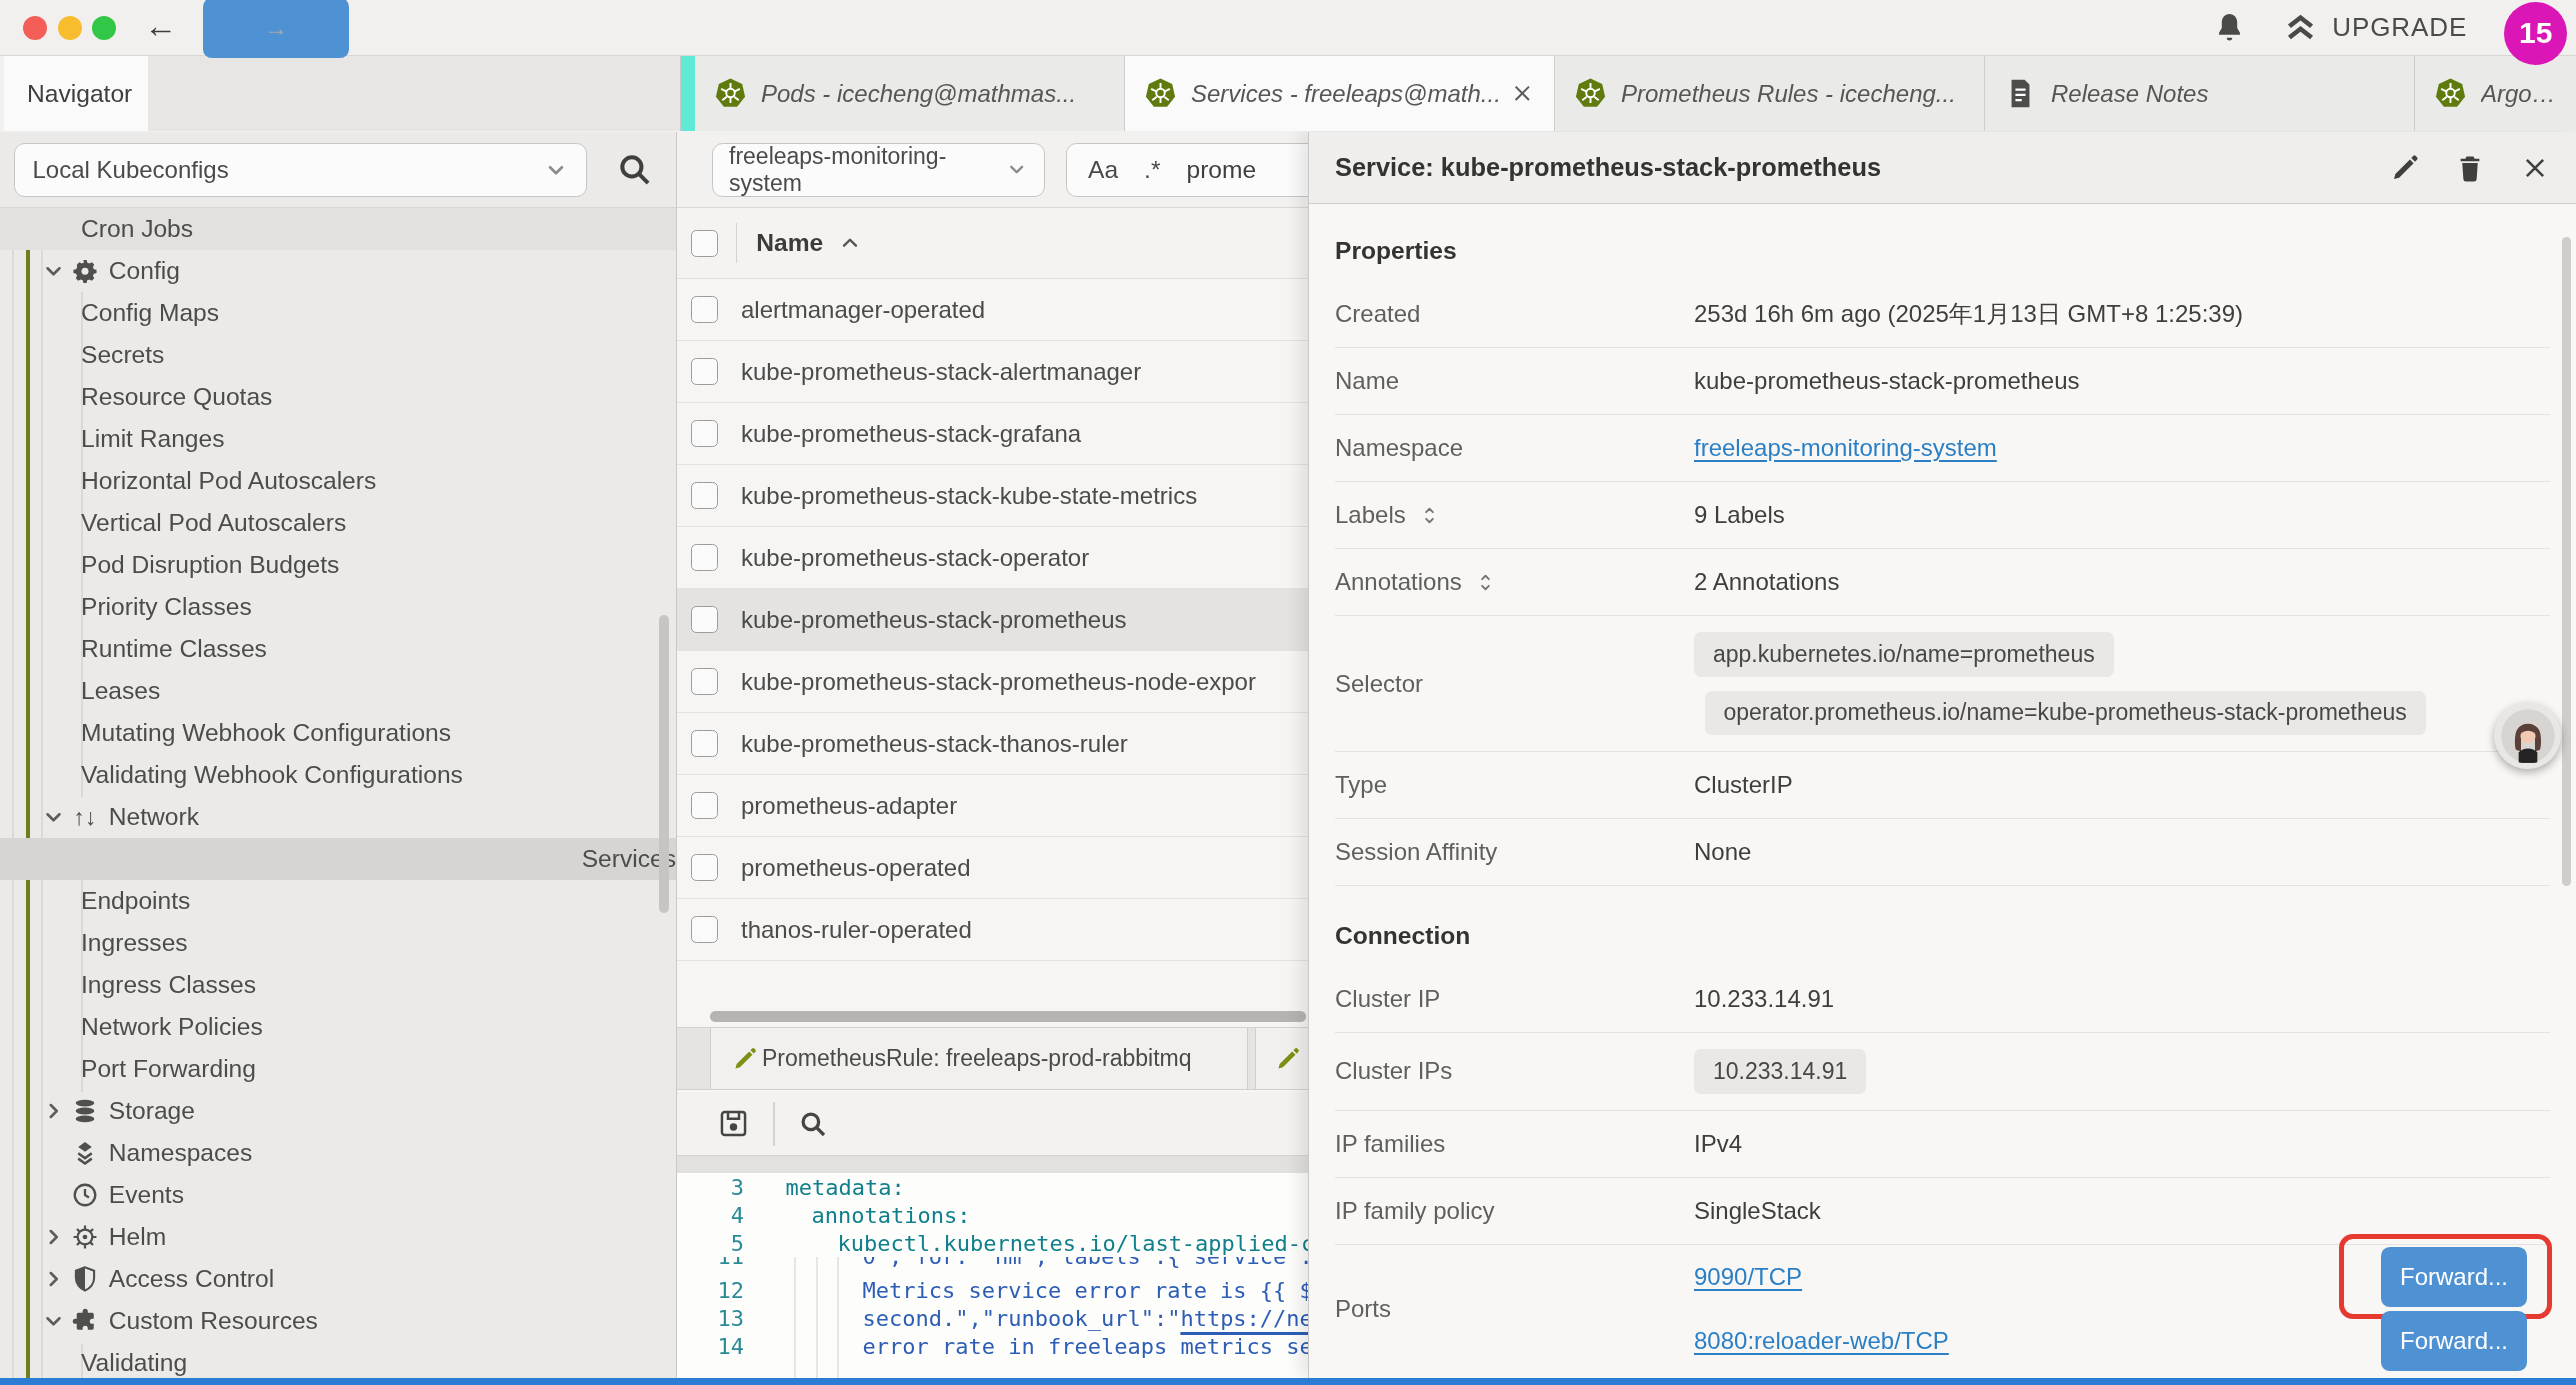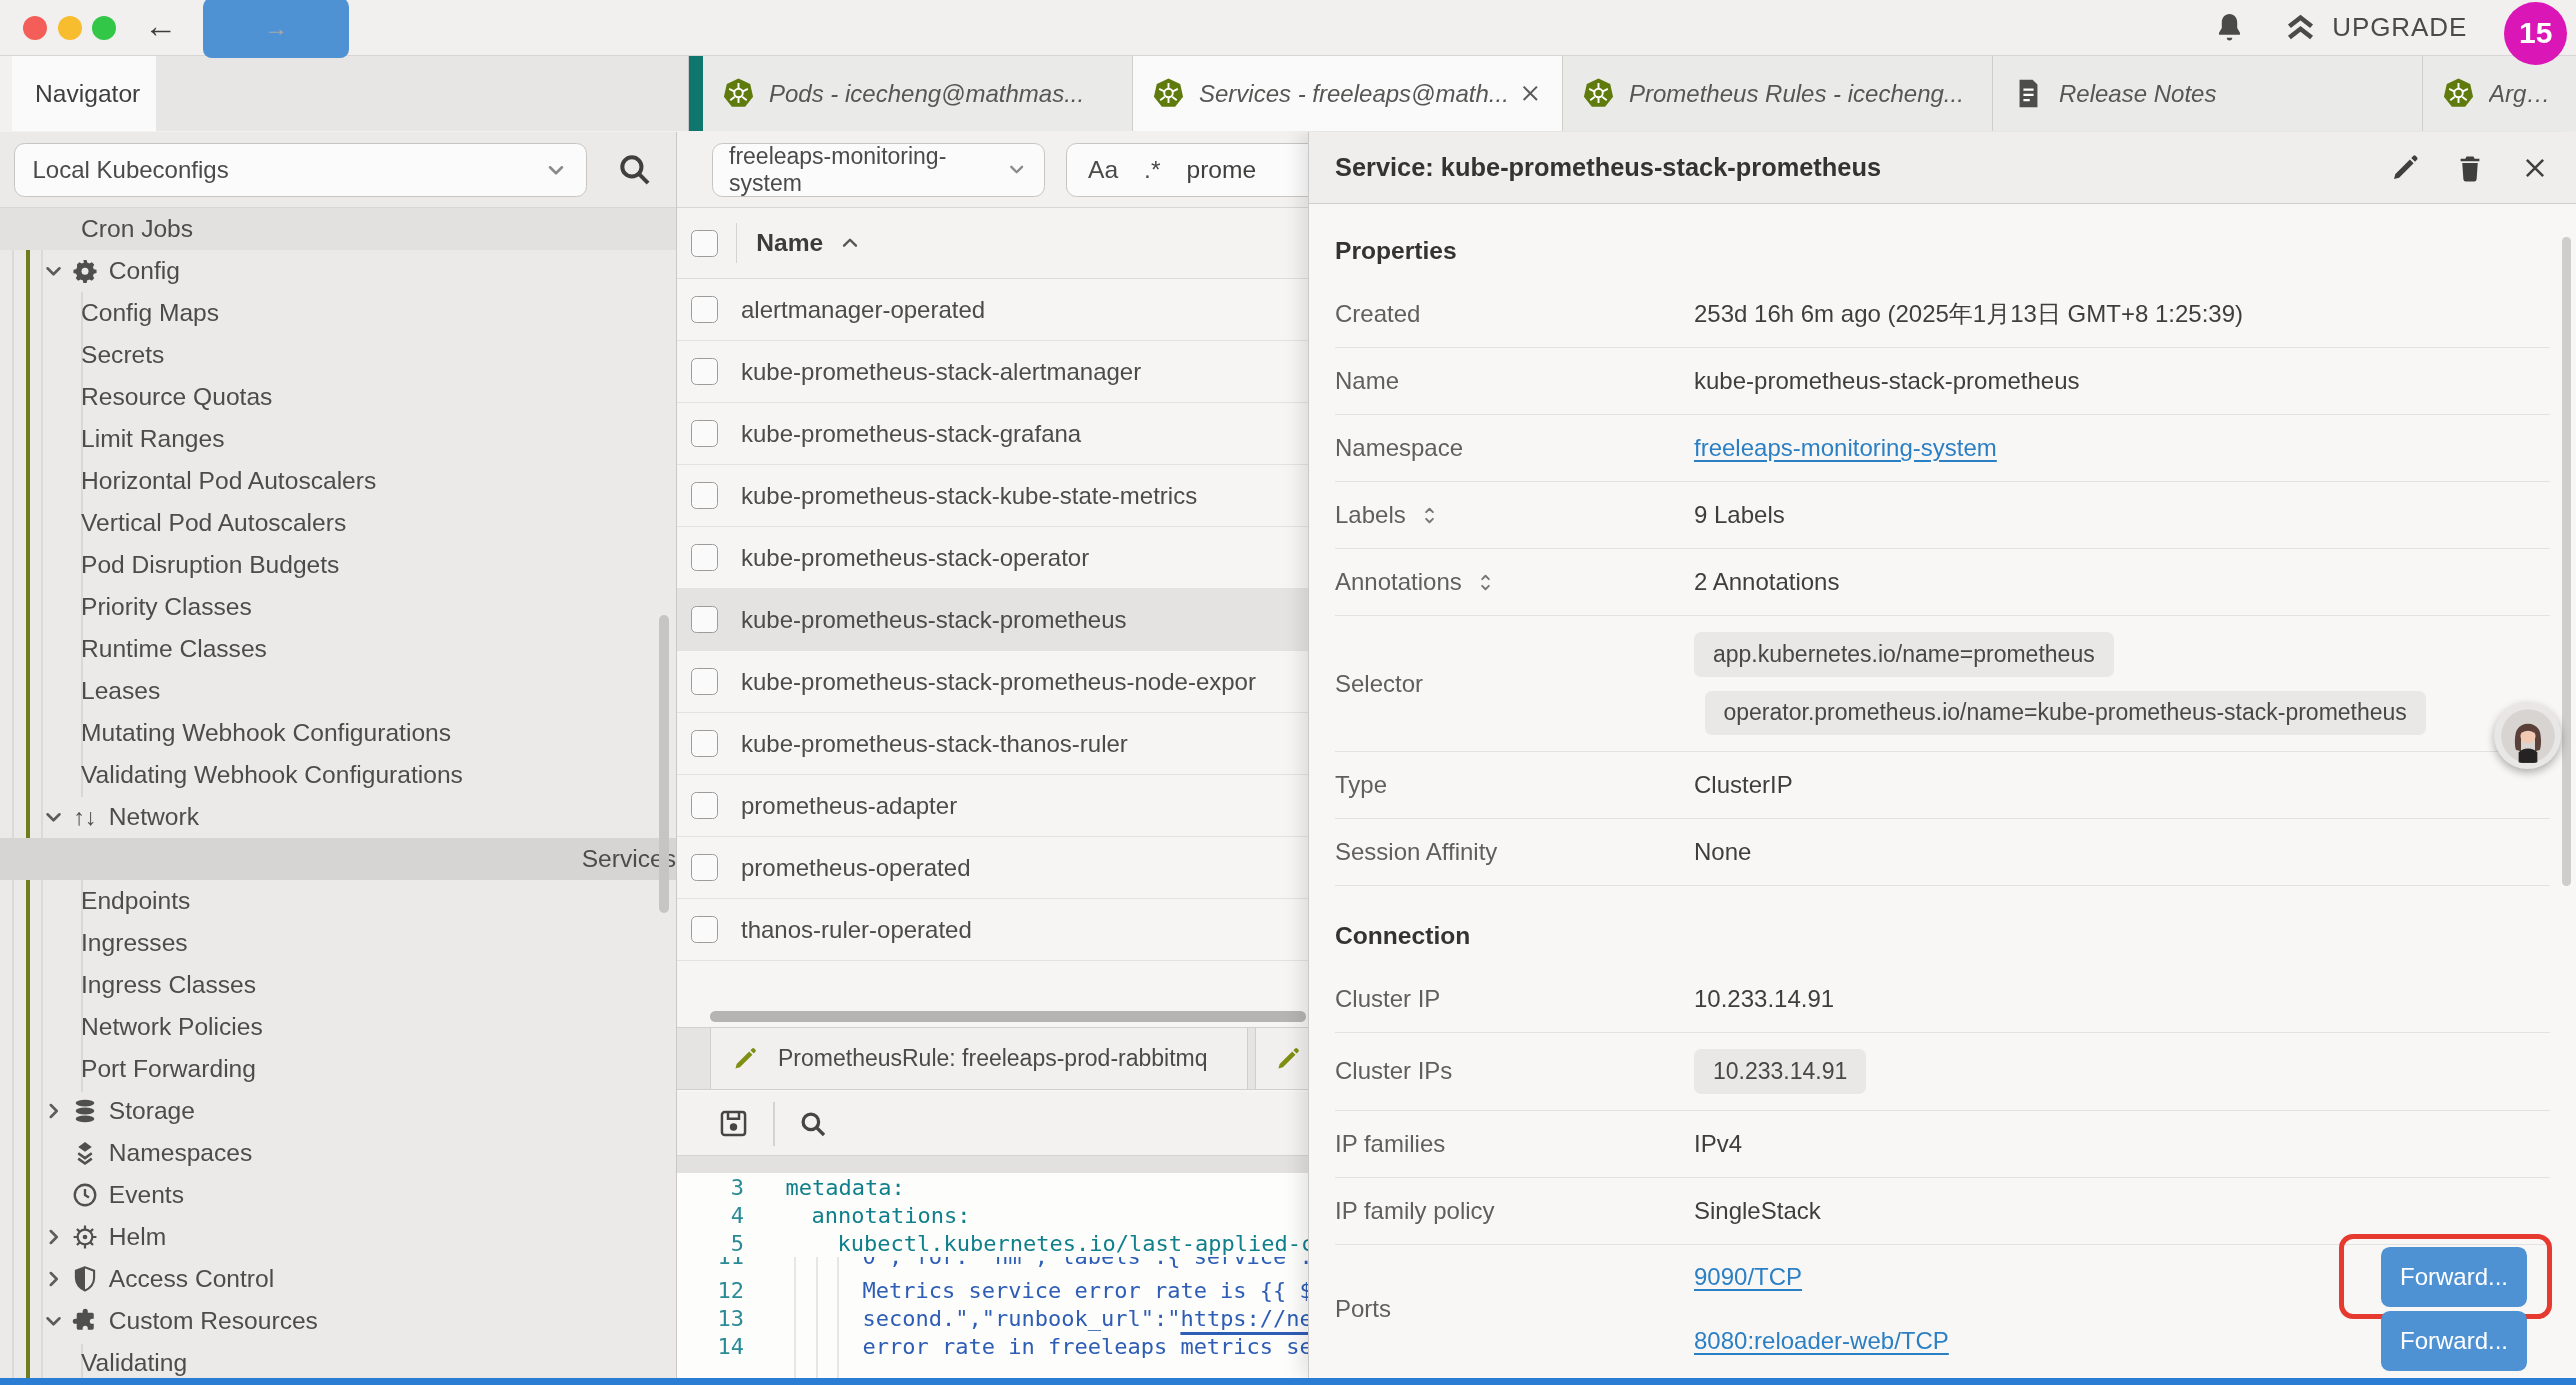--- a/index.html
+++ b/index.html
@@ -17,21 +17,21 @@
   .arrow { position:absolute; top:5.3px; font-size:33px; line-height:42px; }
   .arrow.back { left:144px; color:#3c3c3c; }
   .arrow.fwd { left:203px; color:#a9a8a7; }
   .tb-right { position:absolute; right:8.8px; top:0; height:54px; display:flex; align-items:center; gap:37px; }
   .belli { width:33px; height:33px; color:#4a4a49; }
   .upg { display:flex; align-items:center; gap:14px; color:#4a4a49; font-size:26px; letter-spacing:0.9px; }
   .upg .icon { width:35px; height:35px; }
   .badge { width:63px; height:63px; margin-top:12.3px; border-radius:50%; background:#db16b6; color:#fff; font-size:30px; font-weight:bold; display:flex; align-items:center; justify-content:center; }
 
   
-  .tabstrip { position:absolute; top:56px; left:12px; right:0; height:75px; background:#0f766e; z-index:25; }
+  .tabstrip { position:absolute; top:56px; left:4px; right:0; height:75px; background:#5eead4; z-index:25; }
   .nav-tab { position:absolute; left:0; top:0; width:144px; height:75px; background:#fbfafa; display:flex; align-items:center; padding-left:23px; font-size:24.6px; color:#3e3e3e; }
   .side-strip { position:absolute; left:144px; top:0; width:533px; height:75px; background:#e7e6e5; border-right:1.8px solid #c9c8c7; }
   .main-tabs { position:absolute; left:677px; right:0; top:0; height:75px; display:flex; padding-left:14px; }
   .wtab { width:430px; flex:none; height:75px; background:#eaeae9; border-right:1.8px solid #cfcecd; display:flex; align-items:center; padding:0 19px; font-size:24px; color:#565655; }
   .wtab.active { background:#fbfafa; }
   .wtab.preview .wlabel { font-style:italic; }
   .wtab.cut { flex:1; min-width:0; border-right:none; overflow:hidden; }
   .tabicon { width:33px; height:33px; flex:none; margin-right:14px; color:#5f7a0d; }
   .wlabel { white-space:nowrap; overflow:hidden; text-overflow:ellipsis;font-style:italic; }
   .closex { width:24.6px; height:24.6px; margin-left:auto; color:#5a5a59; flex:none; }
@@ -67,21 +67,21 @@
   .cb { width:27px; height:27px; border:1.8px solid #9d9c9b; border-radius:5.3px; background:#fbfafa; flex:none; margin-left:14px; }
   .hdiv { width:1.8px; height:40px; background:#d4d3d2; margin-left:17.5px; }
   .hname { margin-left:19px; font-size:24.6px; font-weight:bold; color:#3c3c3b; }
   .hsort { width:26px; height:26px; margin-left:14px; color:#555554; }
   .lrows { position:absolute; top:147px; left:0; right:0; }
   .lrow { height:62px; display:flex; align-items:center; border-bottom:1.8px solid #e3e2e1; background:#f6f5f4; }
   .lrow.selected { background:#e4e3e2; }
   .lname { margin-left:23px; font-size:24px; color:#4b4b4a; white-space:nowrap; }
   .hscroll { position:absolute; top:879px; left:33px; width:596px; height:10.5px; background:#b5b4b3; border-radius:5.3px; }
   .etabs { position:absolute; top:895px; left:0; right:0; height:63px; background:#e5e4e3; border-top:1.8px solid #d1d0cf; border-bottom:1.8px solid #d1d0cf; display:flex; }
-  .etab { margin-left:33px; width:538px; background:#f1f0ef; border-left:1.8px solid #cfcecd; border-right:1.8px solid #cfcecd; display:flex; align-items:center; padding:0 21px; gap:20px; font-size:23px; color:#4a4a49; }
+  .etab { margin-left:33px; width:538px; background:#f1f0ef; border-left:1.8px solid #cfcecd; border-right:1.8px solid #cfcecd; display:flex; align-items:center; padding:0 21px; gap:4px; font-size:23px; color:#4a4a49; }
   .etab2 { width:61px; margin-left:7px; background:#f1f0ef; border-left:1.8px solid #cfcecd; display:flex; align-items:center; padding-left:19px; }
   .pen-olive { width:26px; height:26px; color:#7f8f12; flex:none; }
   .etoolbar { position:absolute; top:960px; left:0; right:0; height:63px; background:#f3f2f1; display:flex; align-items:center; gap:23px; padding-left:40px; }
   .saveic { width:33px; height:33px; color:#454544; }
   .tdiv { width:1.8px; height:44px; background:#d4d3d2; }
   .magic { width:30px; height:30px; color:#454544; }
   .estrip { position:absolute; top:1023px; left:0; right:0; height:17.5px; background:#e2e1e0; border-top:1.8px solid #d4d3d2; }
   .editor { position:absolute; top:1041px; left:0; right:0; bottom:0; background:#fdfdfc; overflow:hidden; font-family:"DejaVu Sans Mono", monospace; font-size:22px; }
   .eguide { position:absolute; width:1.8px; background:#e7e6e5; top:84px; bottom:0; }
   .eline { height:28px; display:flex; align-items:center; white-space:pre; }

